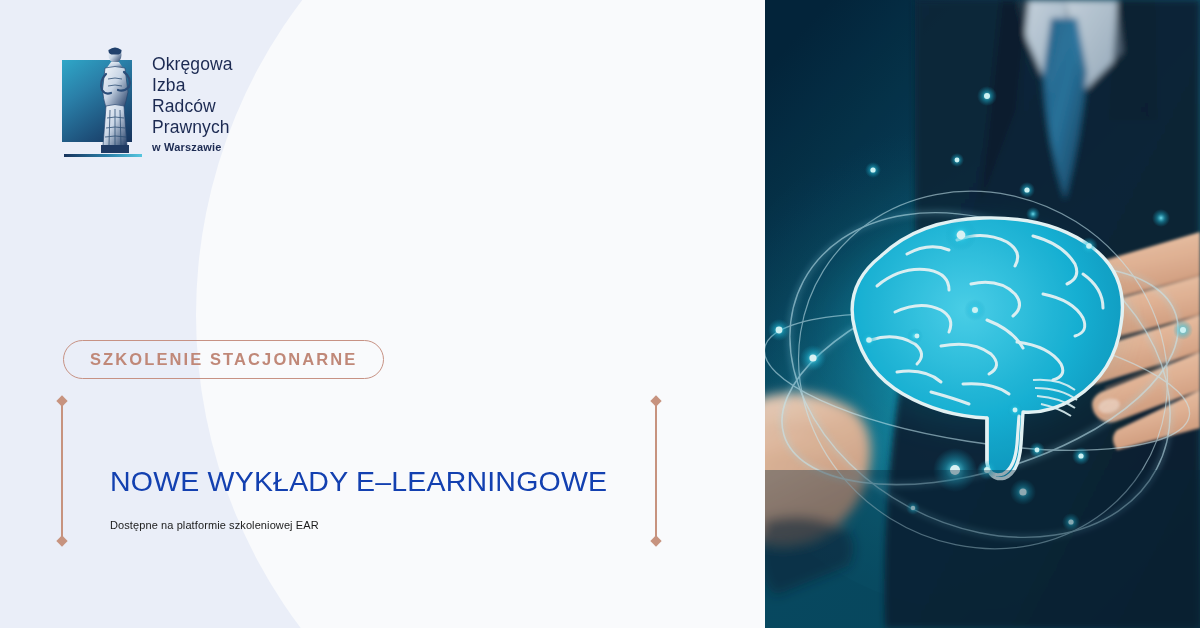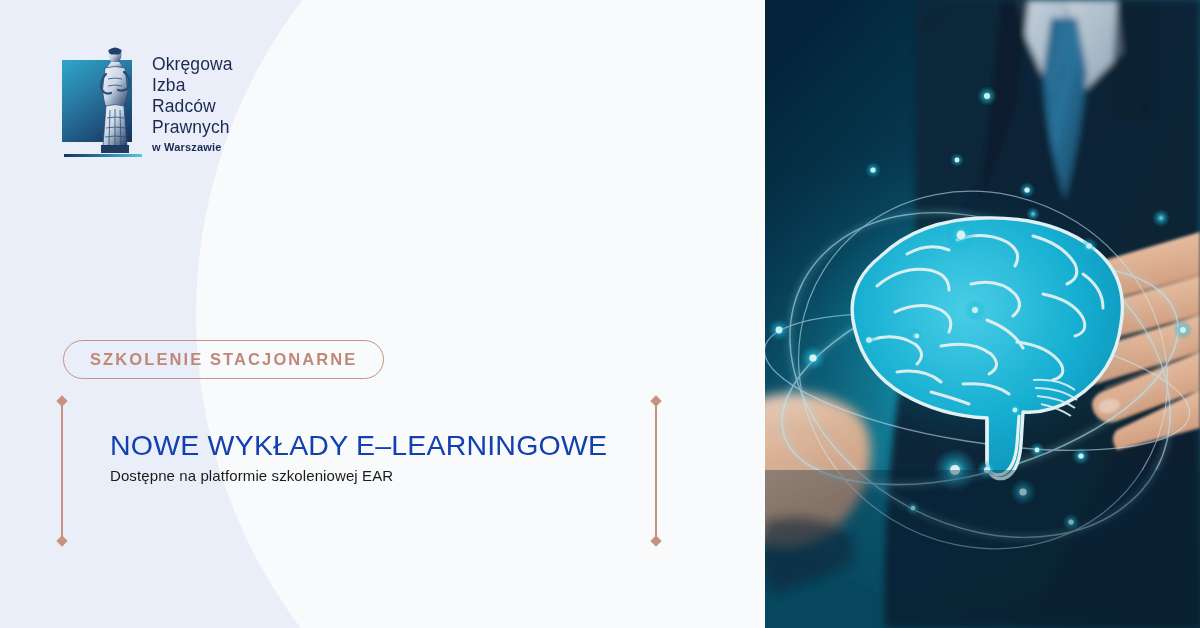--- a/index.html
+++ b/index.html
@@ -109,26 +109,27 @@
     position:absolute; left:110px; top:427px;
     width:600px;
   }
   .headline h1 {
     color:#1340b0;
     font-size:28.5px;
     font-weight:400;
     line-height:1.27;
     letter-spacing:.2px;
     white-space:nowrap;
+    margin-top:36px;
   }
   .headline h1 .l2 { display:block; }
   .headline .subtitle {
-    margin-top:4px;
+    margin-top:20px;
     color:#1b1b1b;
-    font-size:15px;
+    font-size:11px;
     font-weight:400;
     letter-spacing:.1px;
   }
 
   
   .photo {
     position:absolute; left:765px; top:0;
     width:435px; height:628px;
     overflow:hidden;
     background:#0a3a55;

